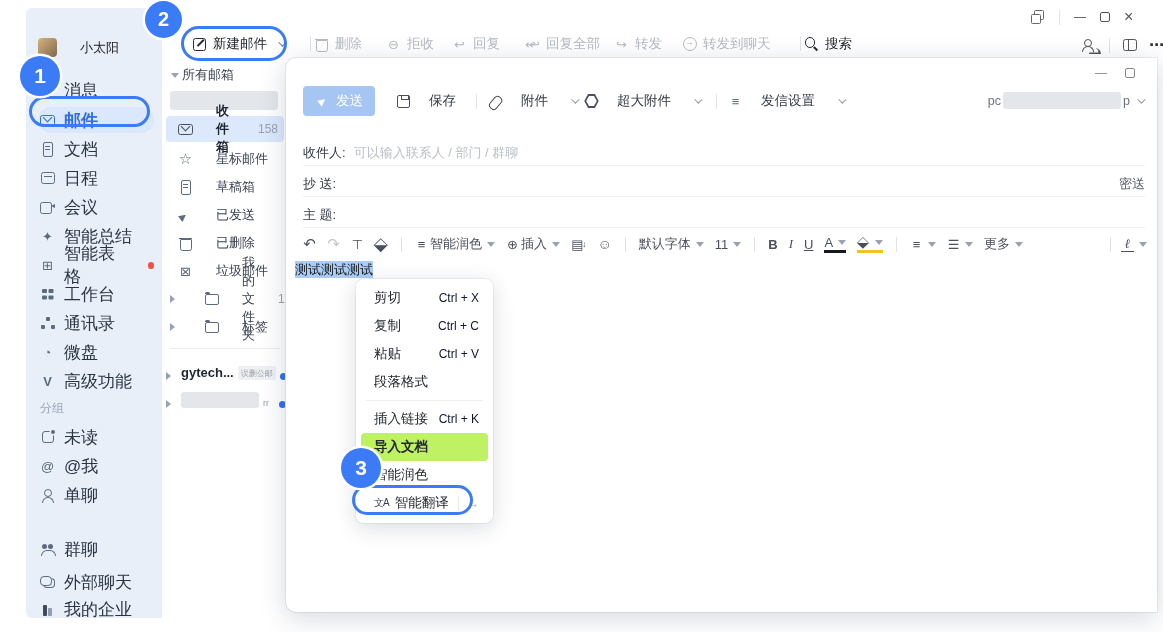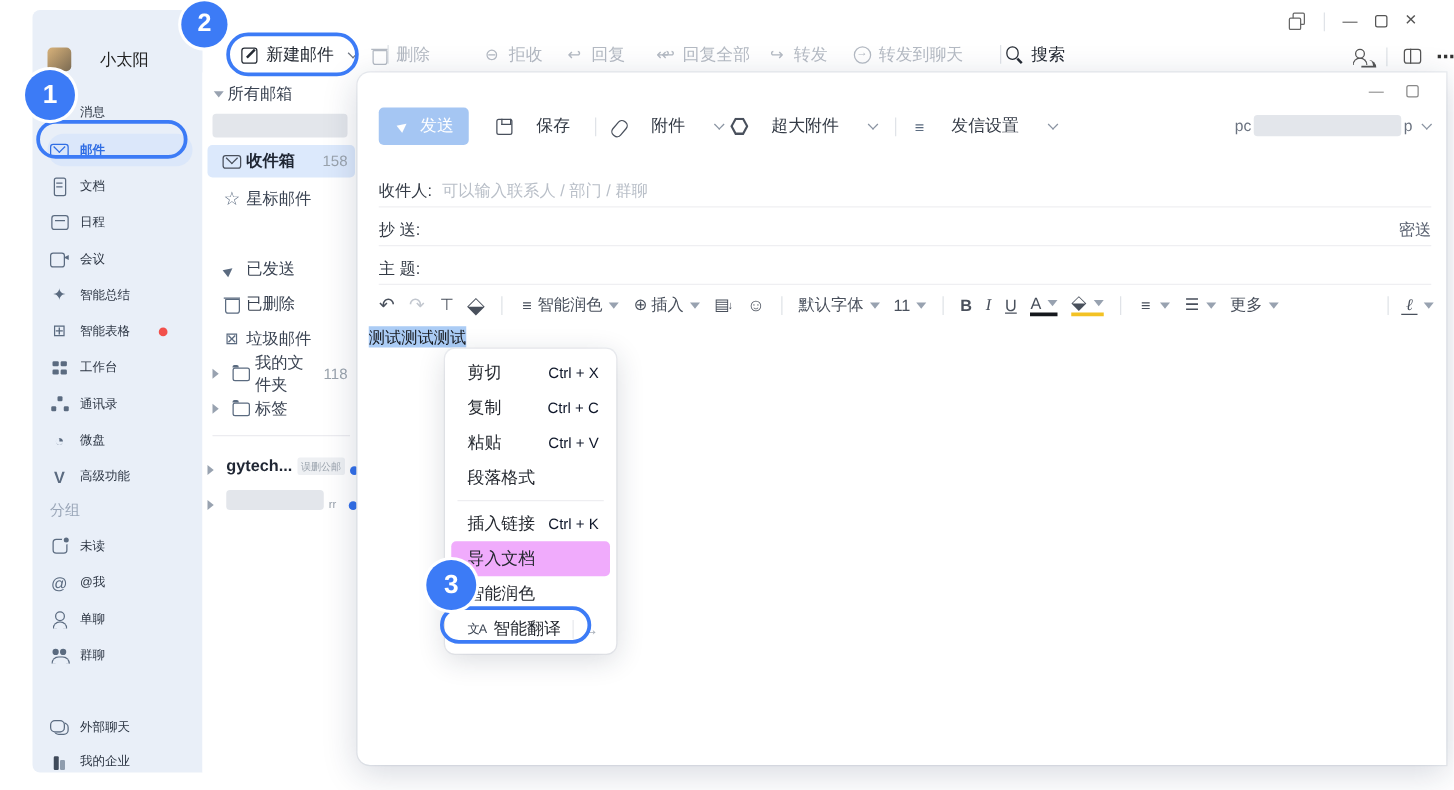--- a/index.html
+++ b/index.html
@@ -8,21 +8,21 @@
   .abs { position:absolute; }
   .row { display:flex; align-items:center; }
   .stage { position:relative; width:1163px; height:632px; background:#fff; }
 
   
   .sidebar { left:26px; top:8px; width:136px; height:610px; background:#e9eff8; border-radius:6px 0 0 6px; }
   .acct { position:absolute; left:12px; top:30px; gap:23px; }
   .avatar { width:19px; height:19px; border-radius:4px; background:linear-gradient(135deg,#d8b27a,#7a6a52); position:relative; }
   .acct-name { font-size:13px; color:#222; }
   .nav-item { position:absolute; left:12px; height:26px; width:116px; gap:9px; color:#2b3442; border-radius:13px; padding-left:2px; }
-  .nav-item .lab { font-size:10px; }
+  .nav-item .lab { font-size:17px; }
   .nav-item.sel { color:#2f6de4; background:#dbe7fa; }
   .nav-item.sel .lab { color:#2f6de4; font-weight:bold; }
   .grp-label { position:absolute; left:14px; color:#9aa6b8; font-size:12px; }
   .reddot { width:7px; height:7px; border-radius:50%; background:#f2504b; margin-left:14px; }
 
   
   .ic { position:relative; display:inline-block; width:15px; height:15px; flex:none; }
   .g { display:inline-flex; justify-content:center; align-items:center; width:15px; height:15px;
        font-size:13px; color:#5b6b80; flex:none; }
   .ic::before,.ic::after { content:''; position:absolute; }
@@ -87,21 +87,21 @@
   .ttb-item.dis { color:#b4bac3; }
   .ttb-item.en { color:#242a33; }
 
   
   .wico { position:absolute; gap:0; color:#555; }
 
   
   .folders { left:162px; top:58px; width:126px; height:560px; background:#fff; }
   .f-head { position:absolute; left:6px; top:8px; font-weight:normal; color:#3a4352; gap:3px; }
   .blurbar { background:#e3e6eb; border-radius:3px; }
-  .f-item { position:absolute; left:4px; width:118px; height:26px; gap:4px; padding:0 6px 0 22px; border-radius:4px; color:#3a4352; }
+  .f-item { position:absolute; left:4px; width:118px; height:26px; gap:23px; padding:0 6px 0 22px; border-radius:4px; color:#3a4352; }
   .f-item.sel { background:#dce9fc; }
   .f-item.sel .flab { font-weight:bold; color:#1f2633; }
   .f-count { margin-left:auto; color:#9aa3ad; font-size:12px; }
   .f-div { position:absolute; left:8px; width:110px; height:1px; background:#ececf0; }
   .f-acct { position:absolute; left:4px; width:120px; height:24px; gap:4px; color:#1f2633; font-weight:bold;align-items:flex-end; }
   .f-badge { background:#eef0f3; color:#9aa3ad; font-size:8px; font-weight:normal; padding:1.5px 3px; border-radius:2px; white-space:nowrap; }
   .bluedot { width:7px; height:7px; border-radius:50%; background:#3370eb; margin-left:auto; flex:none; }
 
   
   .compose { left:286px; top:58px; width:871px; height:554px; background:#fff; border-radius:10px 0 0 10px;
@@ -119,21 +119,21 @@
   .fmt .g { width:auto; min-width:13px; }
   .dim { color:#c2c7cf; }
   .selection { background:#abccf5; color:#15181d; font-size:13px; padding:1px 0; }
 
   
   .cmenu { left:356px; top:279px; width:137px; background:#fff; border-radius:8px; padding:5px 0 6px;
        box-shadow:0 5px 22px rgba(25,35,60,.16), 0 0 0 1px #f0f1f4; }
   .mi { position:relative; display:flex; align-items:center; height:28px; margin:0 5px; padding:0 9px 0 13px;
        border-radius:4px; color:#23272e; font-size:13.5px;text-align:right; }
   .mi .sc { margin-left:auto; color:#0f172a; font-size:12px; }
-  .mi.hov { background:#f0abfc; }
+  .mi.hov { background:#bef264;font-weight:bold; }
   .mi-div { height:1px; background:#eeeef1; margin:4px 10px; }
   .mi .t-ic { font-size:10px; color:#3a4352; margin-right:6px; letter-spacing:-1px; flex:none; }
   .mi .sub { margin-left:auto; color:#aab1bb; font-size:13px; border-left:1px solid #e7e9ed; padding-left:7px; }
 
   
   .anno-box { position:absolute; border:3px solid #3c7bf6; border-radius:16px; pointer-events:none; }
   .anno-badge { position:absolute; background:#3c7bf6; color:#fff; font-weight:bold; border-radius:50%;
        display:flex; align-items:center; justify-content:center; box-shadow:0 0 0 2.5px #fff; z-index:9; }
 </style>
 </head>
@@ -200,41 +200,41 @@
       <span class="lab">未读</span>
     </div>
     <div class="nav-item row" style="top:445px">
       <span class="g">@</span>
       <span class="lab">@我</span>
     </div>
     <div class="nav-item row" style="top:474px">
       <span class="ic i-person"></span>
       <span class="lab">单聊</span>
     </div>
-    <div class="nav-item row" style="top:503px">
+    <div class="nav-item row" style="top:528px">
       <span class="ic i-persons"></span>
       <span class="lab">群聊</span>
     </div>
     <div class="nav-item row" style="top:561px">
       <span class="ic i-bub2"></span>
       <span class="lab">外部聊天</span>
     </div>
     <div class="nav-item row" style="top:588px">
       <span class="ic i-biz"></span>
       <span class="lab">我的企业</span>
     </div>
   </div>
 
   <div class="ttb-item row en abs" style="left:192px">
     <span class="ic i-compose"></span>
     <span>新建邮件</span>
     <span class="chev" style="color:#6b7380"></span>
   </div>
   <div class="vsep abs" style="left:300px; top:36px"></div>
-  <div class="ttb-item row dis abs" style="left:296px">
+  <div class="ttb-item row dis abs" style="left:314px">
     <span class="ic i-trash"></span>
     <span>删除</span>
   </div>
   <div class="ttb-item row dis abs" style="left:386px">
     <span class="g" style="color:inherit">⊖</span>
     <span>拒收</span>
   </div>
   <div class="ttb-item row dis abs" style="left:452px">
     <span class="g" style="color:inherit">↩</span>
     <span>回复</span>
@@ -284,20 +284,24 @@
     <div class="blurbar abs" style="left:8px; top:33px; width:108px; height:19px"></div>
 
     <div class="f-item row sel" style="top:58px">
       <span class="ic i-mail" style="color:#49505c; margin-left:-10px"></span>
       <span class="flab">收件箱</span>
       <span class="f-count">158</span>
     </div>
     <div class="f-item row" style="top:88px">
       <span class="g" style="margin-left:-10px;font-size:15px">☆</span>
       <span class="flab">星标邮件</span>
+    </div>
+    <div class="f-item row" style="top:116px">
+      <span class="ic i-doc" style="margin-left:-10px"></span>
+      <span class="flab">草稿箱</span>
     </div>
     <div class="f-item row" style="top:144px">
       <span class="g plane" style="margin-left:-10px;font-size:11px;color:#5b6b80">▶</span>
       <span class="flab">已发送</span>
     </div>
     <div class="f-item row" style="top:172px">
       <span class="ic i-trash" style="color:#5b6b80;margin-left:-10px"></span>
       <span class="flab">已删除</span>
     </div>
     <div class="f-item row" style="top:200px">

